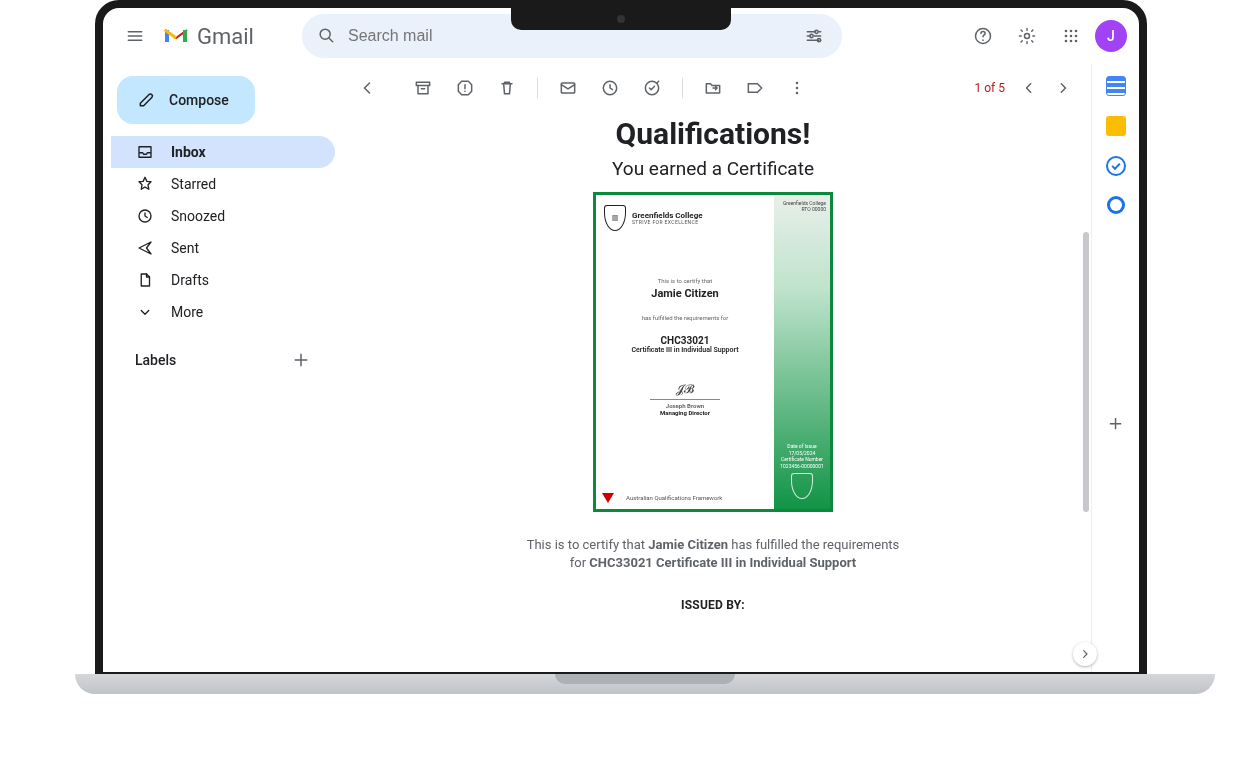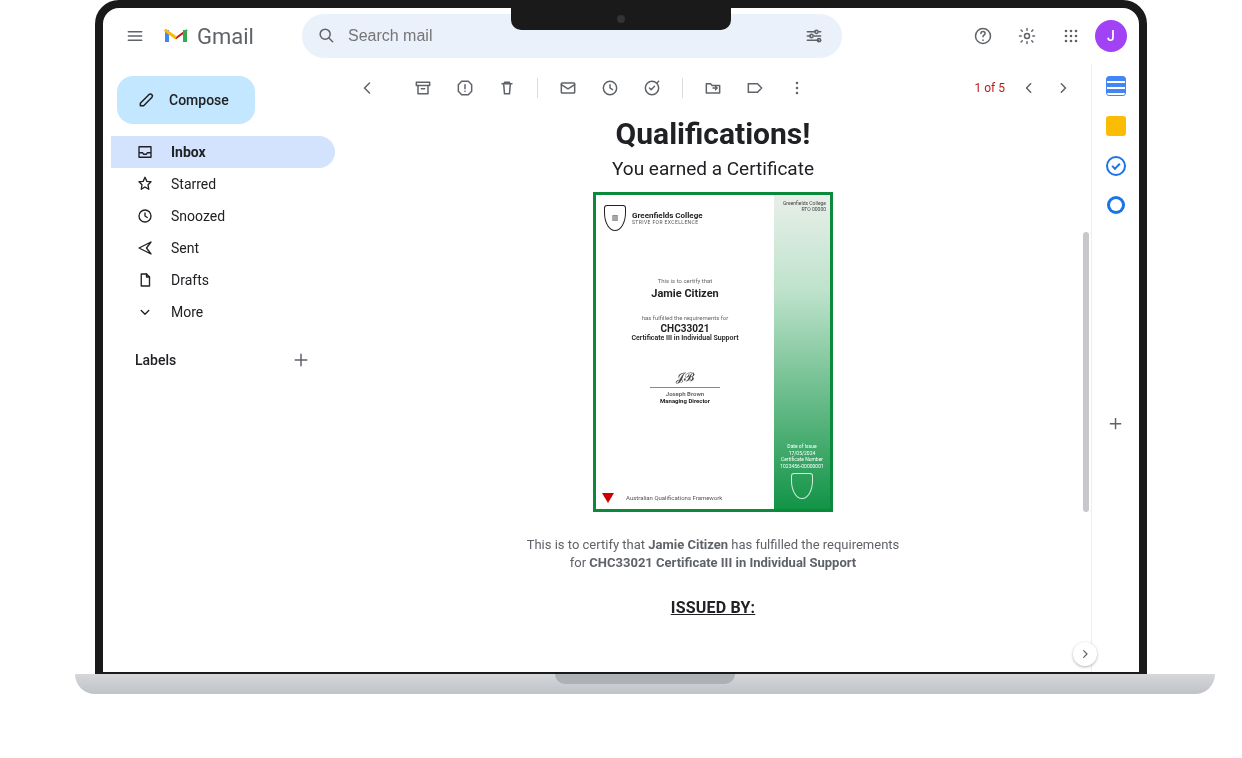--- a/index.html
+++ b/index.html
@@ -161,38 +161,38 @@
   }
   .cert .left{flex:1; padding:10px 8px; text-align:center; color:#222; font-size:7px; position:relative;}
   .cert .right{width:56px; background:linear-gradient(#e8efe9 0%,#bfe3cc 30%,#129447 100%); position:relative;}
   .cert .logo-row{display:flex;align-items:center;gap:6px;justify-content:flex-start;}
   .cert .shield{width:22px;height:26px;border:1.5px solid #222;border-radius:3px 3px 50% 50%/3px 3px 70% 70%;display:flex;align-items:center;justify-content:center;}
   .cert .brand{font-size:8px;font-weight:700;line-height:1;text-align:left;}
   .cert .brand small{display:block;font-weight:400;font-size:5px;letter-spacing:.4px;color:#555;}
   .cert .cert-body{margin-top:46px;}
   .cert .tiny{font-size:6px;color:#666;}
   .cert .name{font-weight:700;font-size:11px;margin:3px 0 14px;}
-  .cert .code{font-weight:700;font-size:10px;margin-top:2px;}
+  .cert .code{font-weight:700;font-size:10px;margin-top:14px;}
   .cert .course{font-size:7px;font-weight:600;}
   .cert .sig{margin-top:28px;font-family:cursive;font-size:12px;color:#444;}
   .cert .sigline{width:70px;height:1px;background:#888;margin:2px auto;}
   .cert .role{font-size:6px;font-weight:700;}
   .cert .footer-logos{position:absolute;bottom:6px;left:6px;display:flex;gap:12px;align-items:center;}
   .cert .footer-logos .tri{width:0;height:0;border-left:6px solid transparent;border-right:6px solid transparent;border-top:10px solid #c00;}
   .cert .footer-logos .aqf{font-size:6px;line-height:1;color:#555;}
   .cert .right .corner{position:absolute;top:6px;right:4px;font-size:5px;color:#444;text-align:right;line-height:1.1;}
   .cert .right .stamp{position:absolute;bottom:10px;left:50%;transform:translateX(-50%);width:22px;height:26px;border:1.5px solid rgba(255,255,255,.8);border-radius:3px 3px 50% 50%/3px 3px 70% 70%;}
   .cert .right .meta{position:absolute;bottom:40px;left:4px;right:4px;font-size:5px;color:#fff;text-align:center;line-height:1.3;}
 
   .body-text{
     max-width:520px; margin:24px auto 0; text-align:center; font-size:13px; color:#5f6368;
     line-height:1.4;
   }
   .body-text b{color:#5f6368;}
-  .issued{ text-align:center; font-size:16px; font-weight:700; margin-top:26px; letter-spacing:.2px;text-decoration:underline;}
+  .issued{ text-align:center; font-size:12px; font-weight:700; margin-top:26px; letter-spacing:.2px;}
 
   
   .sidepanel{
     width:48px; border-left:1px solid #eee;
     display:flex; flex-direction:column; align-items:center;
     padding-top:12px; gap:20px;
   }
   .sp-icon{width:20px;height:20px;border-radius:3px;}
   .sp-cal{background:repeating-linear-gradient(#4285f4,#4285f4 4px,#fff 4px,#fff 6px);border:1px solid #4285f4;}
   .sp-keep{background:#fbbc04;}

